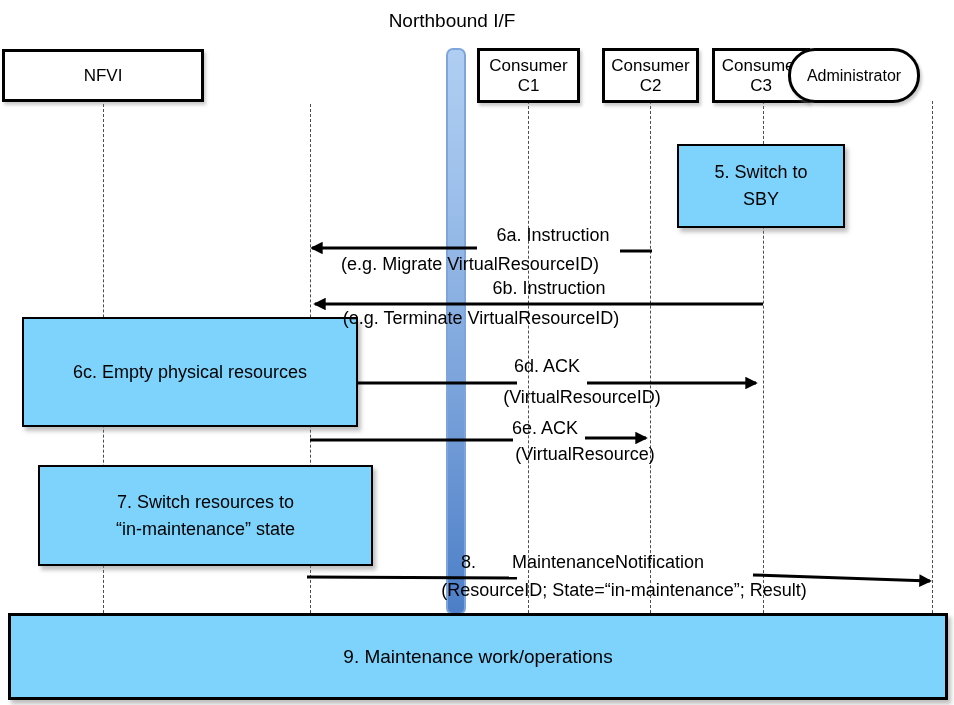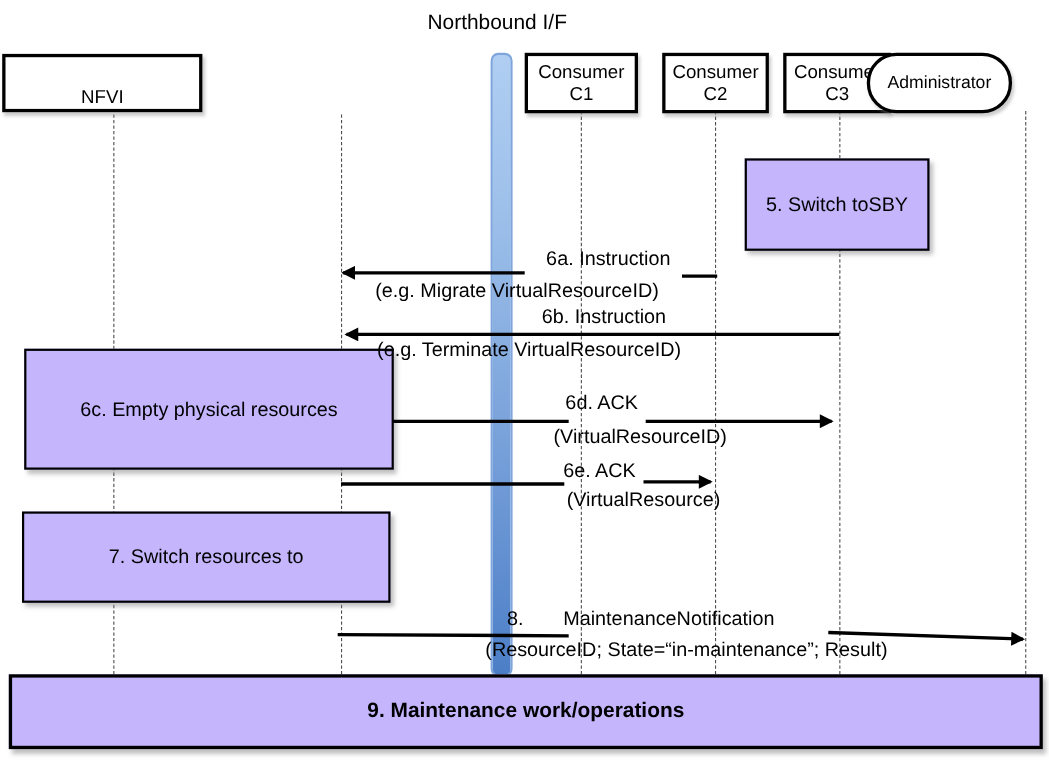--- a/index.html
+++ b/index.html
@@ -22,22 +22,22 @@
   }
   .actor{
     position:absolute;background:#fff;border:3px solid #000;box-sizing:border-box;
     display:flex;flex-direction:column;align-items:center;justify-content:center;
     z-index:5;box-shadow:2px 3px 3px rgba(140,140,140,0.45);
     text-align:center;line-height:20px;
   }
   .actor .lbl1{font-size:17px;}
   .actor .lbl-admin{font-size:16px;}
   .note{
-    position:absolute;background:#c4b5fd;border:2px solid #000;box-sizing:border-box;
-    display:flex;flex-direction:row;align-items:center;justify-content:center;
+    position:absolute;background:#7dd3fc;border:2px solid #000;box-sizing:border-box;
+    display:flex;flex-direction:column;align-items:center;justify-content:center;
     z-index:4;box-shadow:3px 4px 4px rgba(130,130,130,0.5);
     text-align:center;font-size:18px;line-height:27px;
   }
   .note.big{border-width:3px;font-size:19px;line-height:28px;z-index:4;}
   .arrows{position:absolute;left:0;top:0;z-index:6;pointer-events:none;}
   .msg{
     position:absolute;transform:translateX(-50%);white-space:nowrap;
     font-size:18px;line-height:22px;z-index:7;
   }
   .msg.left-anchor{transform:none;}
@@ -51,21 +51,21 @@
 
   <div class="lifeline" style="left:103px;top:104px;height:509px;"></div>
   <div class="lifeline" style="left:310px;top:104px;height:509px;"></div>
   <div class="lifeline" style="left:528px;top:101px;height:512px;"></div>
   <div class="lifeline" style="left:650px;top:101px;height:512px;"></div>
   <div class="lifeline" style="left:763px;top:101px;height:512px;"></div>
   <div class="lifeline" style="left:932px;top:101px;height:512px;"></div>
 
   <div class="nb-bar"></div>
 
-  <div class="actor" style="left:2px;top:49px;width:182px;height:53px;justify-content:flex-end;">
+  <div class="actor" style="left:2px;top:49px;width:202px;height:53px;">
     <span class="lbl1">NFVI</span>
   </div>
   <div class="actor" style="left:477px;top:48px;width:103px;height:55px;">
     <span class="lbl1">Consumer</span>
     <span class="lbl1">C1</span>
   </div>
   <div class="actor" style="left:602px;top:48px;width:97px;height:55px;">
     <span class="lbl1">Consumer</span>
     <span class="lbl1">C2</span>
   </div>
@@ -77,24 +77,25 @@
     <span class="lbl-admin">Administrator</span>
   </div>
 
   <div class="note" style="left:677px;top:144px;width:168px;height:84px;">
     <span>5. Switch to</span>
     <span>SBY</span>
   </div>
   <div class="note" style="left:22px;top:317px;width:336px;height:110px;">
     <span>6c. Empty physical resources</span>
   </div>
-  <div class="note" style="left:20px;top:465px;width:335px;height:83px;text-align:right;">
+  <div class="note" style="left:38px;top:465px;width:335px;height:101px;text-align:right;">
     <span>7. Switch resources to</span>
+    <span>“in-maintenance” state</span>
   </div>
-  <div class="note big" style="left:8px;top:613px;width:940px;height:68px;font-weight:bold;">
+  <div class="note big" style="left:8px;top:613px;width:940px;height:87px;">
     <span>9. Maintenance work/operations</span>
   </div>
 
   <svg class="arrows" width="954" height="705" viewBox="0 0 954 705">
     <defs>
       <marker id="ah" viewBox="0 0 10 10" refX="8.5" refY="5" markerWidth="5" markerHeight="4.2" orient="auto-start-reverse" markerUnits="strokeWidth">
         <path d="M0,0 L10,5 L0,10 z" fill="#000"></path>
       </marker>
     </defs>
     <line x1="477" y1="248" x2="312" y2="248" stroke="#000" stroke-width="3" marker-end="url(#ah)"></line>

